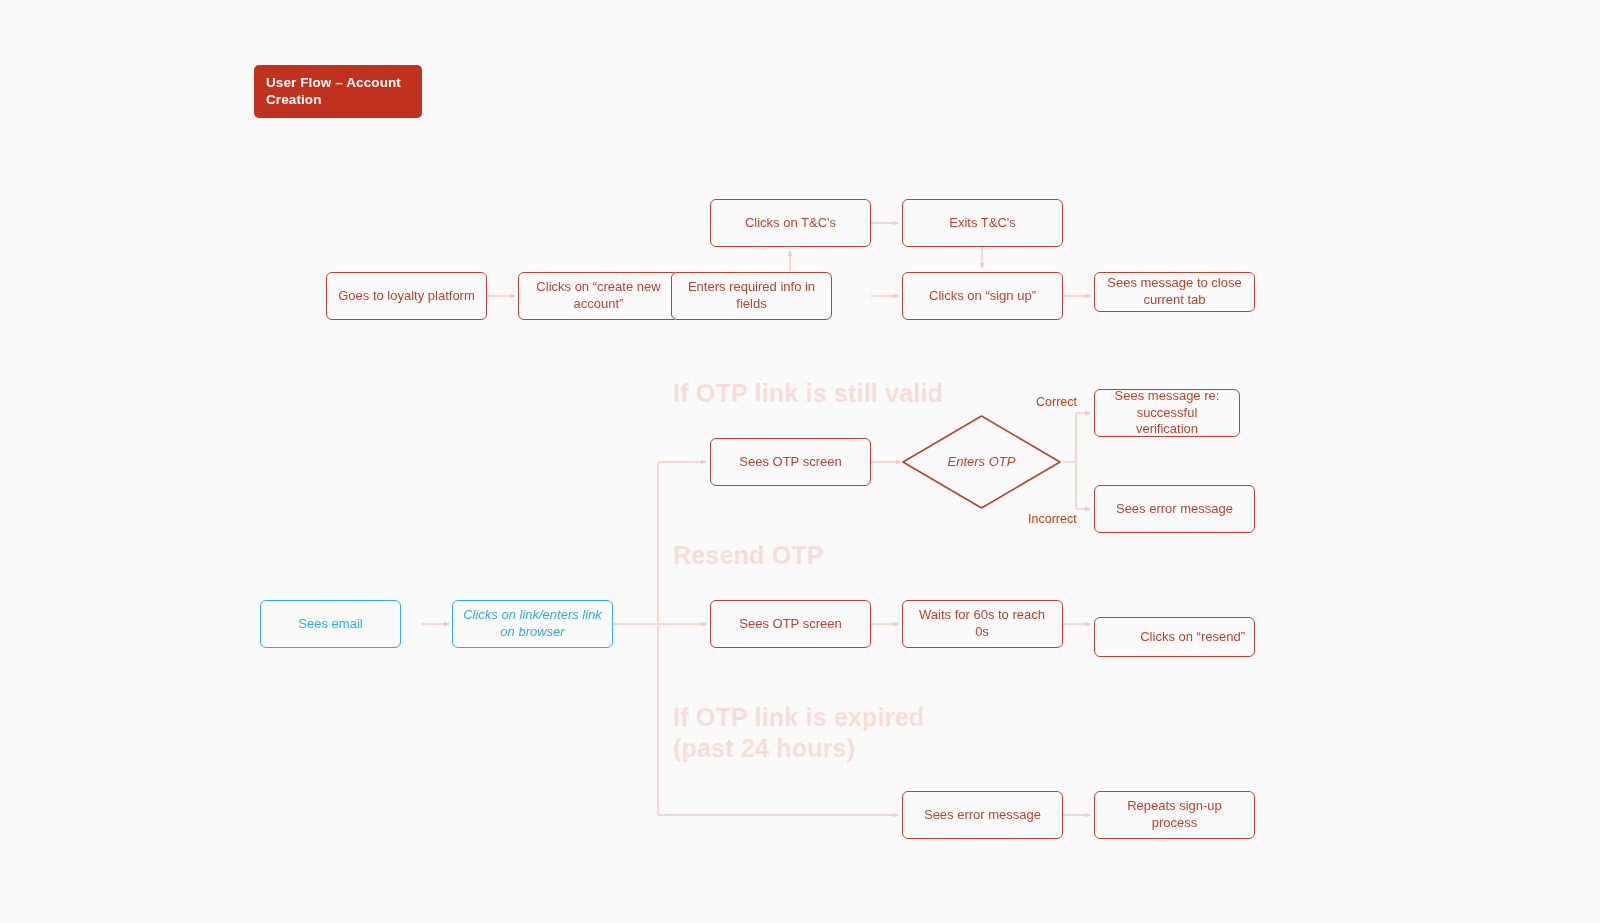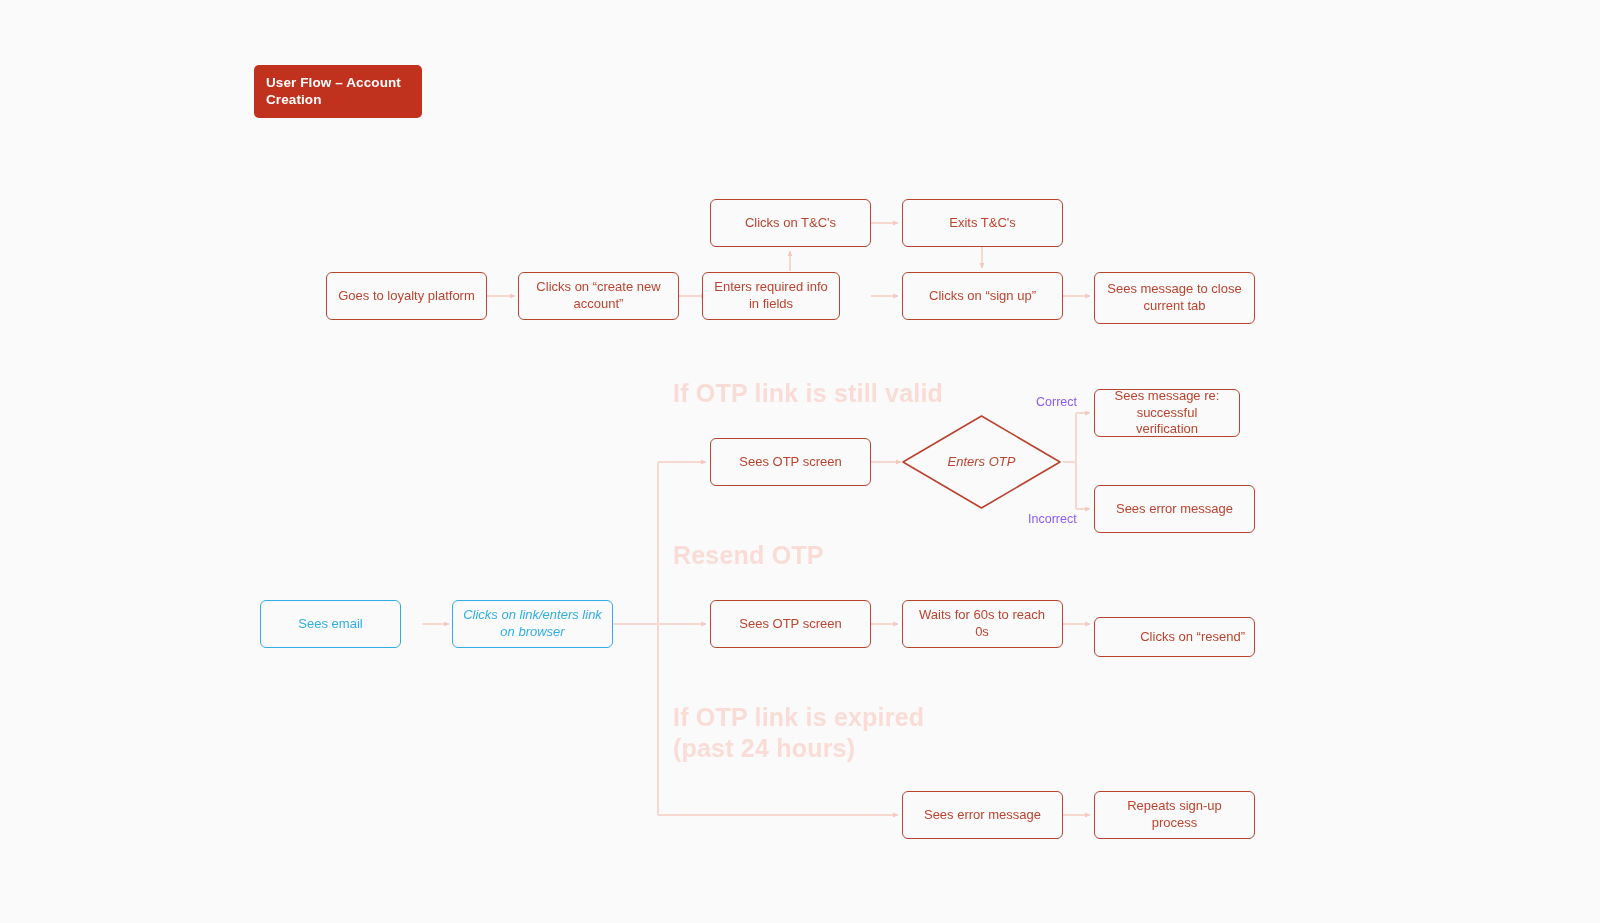--- a/index.html
+++ b/index.html
@@ -116,21 +116,21 @@
     justify-content: center;
     color: #b9432e;
     font-size: 13px;
     line-height: 1.28;
   }
 
   
   .edge-label {
     position: absolute;
     z-index: 2;
-    color: #8b5cf6;
+    color: #c2410c;
     font-size: 12.5px;
     font-weight: 400;
     white-space: nowrap;
   }
 </style>
 </head>
 <body>
 
 <div id="canvas">
 
@@ -207,29 +207,29 @@
   </div>
 
   <div class="node" style="left:326px; top:272px; width:161px; height:48px;">
     <span class="node-label">Goes to loyalty platform</span>
   </div>
 
   <div class="node" style="left:518px; top:272px; width:161px; height:48px;">
     <span class="node-label">Clicks on “create new account”</span>
   </div>
 
-  <div class="node" style="left:702px; top:272px; width:138px; height:48px;">
+  <div class="node" style="left:671px; top:272px; width:161px; height:48px;">
     <span class="node-label">Enters required info in fields</span>
   </div>
 
   <div class="node" style="left:902px; top:272px; width:161px; height:48px;">
     <span class="node-label">Clicks on “sign up”</span>
   </div>
 
-  <div class="node" style="left:1094px; top:272px; width:161px; height:52px;">
+  <div class="node" style="left:1094px; top:272px; width:161px; height:40px;">
     <span class="node-label">Sees message to close current tab</span>
   </div>
 
   <div class="node" style="left:710px; top:438px; width:161px; height:48px;">
     <span class="node-label">Sees OTP screen</span>
   </div>
 
   <div class="diamond-wrap" style="left:901px; top:414px; width:161px; height:96px;font-style:italic;">
     <svg width="161" height="96" viewBox="0 0 161 96">
       <polygon points="80.5,2 159,48 80.5,94 2,48" fill="#fbfafa" stroke="#b9432e" stroke-width="1.6" stroke-linejoin="round"></polygon>

